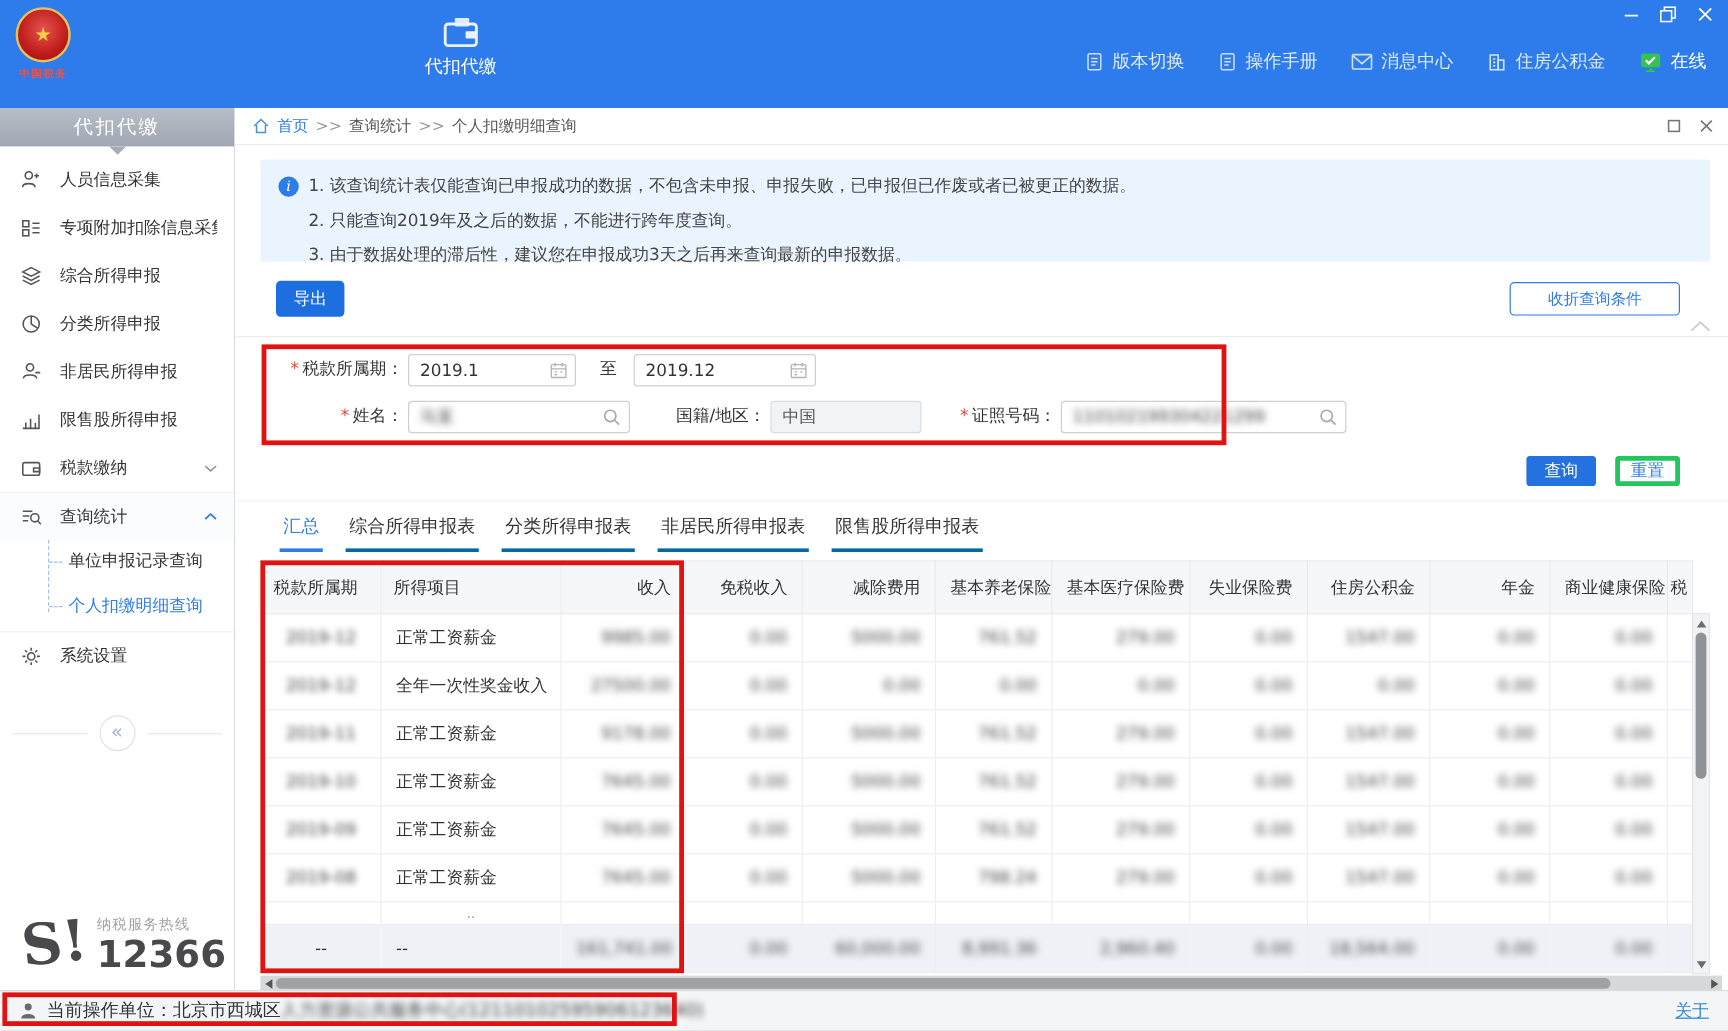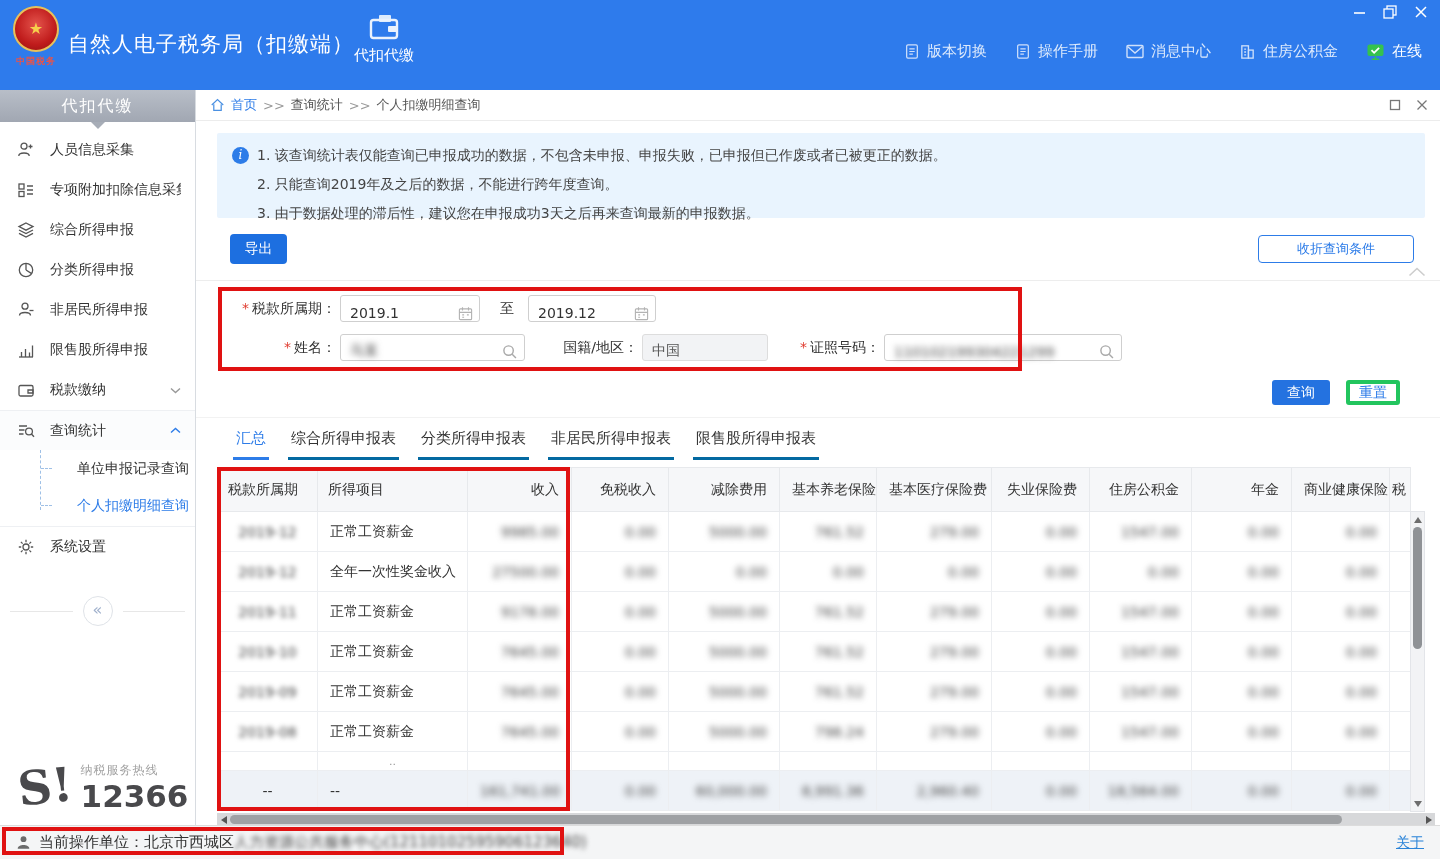--- a/index.html
+++ b/index.html
@@ -33,21 +33,21 @@
   .side-hd::after{content:"";position:absolute;left:50%;top:32px;margin-left:-7px;
                   border:7px solid transparent;border-top-color:#a7adb7}
   .side-menu{position:absolute;top:40px;left:0;right:0}
   .side-item{height:40px;display:flex;align-items:center;padding:0 14px 0 17px;cursor:pointer;
              font-size:14px;color:#333;white-space:nowrap}
   .si-icon{width:20px;margin-right:13px;display:flex;align-items:center;flex:none}
   .si-label{flex:1;overflow:hidden}
   .side-item.group-open{background:#fbfcfd;border-top:1px solid #eef0f3}
   .side-sub{position:relative;border-bottom:1px solid #eef0f3;padding-bottom:2px}
   .side-sub::before{content:"";position:absolute;left:40px;top:0;bottom:16px;border-left:1px dashed #9fc0e6}
-  .sub-item{height:37px;line-height:37px;padding-left:77px;font-size:14px;color:#333;
+  .sub-item{height:37px;line-height:37px;padding-left:57px;font-size:14px;color:#333;
             position:relative;cursor:pointer;white-space:nowrap}
   .sub-item::before{content:"";position:absolute;left:41px;top:18px;width:11px;border-top:1px dashed #9fc0e6}
   .sub-item.active{color:#2d7ce8}
   .collapse-row{position:absolute;top:505px;left:0;right:0;height:32px;display:flex;align-items:center;
                 justify-content:center}
   .collapse-row::before,.collapse-row::after{content:"";flex:1;border-top:1px solid #e7e7e7;margin:0 10px}
   .collapse-btn{width:30px;height:30px;border:1px solid #dfe3e8;border-radius:50%;background:#fff;
                 color:#9fb0cc;text-align:center;line-height:26px;font-size:16px;cursor:pointer;flex:none}
   .hotline{position:absolute;left:18px;top:672px;display:flex;align-items:center;gap:8px}
   .hl-mark{font-size:47px;font-weight:bold;color:#49494c;font-family:"DejaVu Serif","Liberation Serif",serif;
@@ -66,30 +66,30 @@
   .notice{position:absolute;left:21px;top:43px;width:1208px;height:85px;background:#e9f4fe;
           border-radius:2px;padding:8px 16px 0 40px;font-size:14px;color:#444;line-height:29px}
   .notice-i{position:absolute;left:15px;top:14px;width:17px;height:17px;border-radius:50%;background:#2d7ce8;
             color:#fff;font-size:12px;font-style:italic;text-align:center;line-height:17px;
             font-family:"DejaVu Serif","Liberation Serif",serif}
   .notice div{white-space:nowrap;overflow:hidden}
 
   .btn{cursor:pointer;font-family:inherit}
   .btn-export{position:absolute;left:34px;top:144px;width:57px;height:30px;background:#1d6fe0;color:#fff;
               border:none;border-radius:4px;font-size:14px}
-  .btn-collapse{position:absolute;left:1062px;top:145px;width:156px;height:28px;background:#fff;color:#2d7ce8;
+  .btn-collapse{position:absolute;left:1062px;top:145px;width:142px;height:28px;background:#fff;color:#2d7ce8;
                 border:1px solid #2d7ce8;border-radius:4px;font-size:13px}
   .caret-up{position:absolute;left:1212px;top:177px}
   .divider1{position:absolute;left:0;right:0;top:190px;border-top:1px solid #ededed}
   .divider2{position:absolute;left:0;right:0;top:327px;border-top:1px solid #f2f2f2}
 
   .lbl{position:absolute;font-size:14px;color:#333;line-height:27px;text-align:right;white-space:nowrap}
   .req{color:#e03b2f;margin-right:3px}
   .fld{position:absolute;height:27px;border:1px solid #cfcfcf;border-radius:3px;background:#fff;
-       display:flex;align-items:flex-end;padding:0 6px 0 9px;font-size:14px;color:#333;cursor:text}
+       display:flex;align-items:center;padding:0 6px 0 9px;font-size:14px;color:#333;cursor:text}
   .fld .v{flex:1;overflow:hidden;white-space:nowrap;font-weight:500}
   .fld.disabled{background:#f2f3f5;border-color:#ddd;color:#555;cursor:default}
   .fld .ficon{flex:none;display:flex;align-items:center;cursor:pointer}
 
   .btn-query{position:absolute;left:1076px;top:290px;width:58px;height:25px;background:#2472e0;color:#fff;
              border:none;border-radius:3px;font-size:14px}
   .btn-reset{position:absolute;left:1150px;top:290px;width:54px;height:25px;background:#fff;color:#2d7ce8;
              border:4px solid #22c55e;border-radius:3px;font-size:14px}
 
   .tabs{position:absolute;left:37px;top:339px;display:flex;gap:19px;font-size:15px}
@@ -148,21 +148,20 @@
 
 <div class="app">
 
   <div class="hdr">
     <div class="emblem">
       <div class="emblem-c">
         <span class="emblem-star">★</span>
       </div>
       <div class="emblem-txt">中国税务</div>
     </div>
-    <div class="hdr-title">自然人电子税务局（扣缴端）</div>
 
     <div class="module-tab">
       <span>
         <svg width="32" height="28" viewBox="0 0 32 28">
           <rect x="11" y="2" width="12" height="7" rx="1" fill="#dcebfd"></rect>
           <rect x="3" y="7" width="26" height="18" rx="2.5" fill="none" stroke="#eaf2fd" stroke-width="2.4"></rect>
           <rect x="20" y="13" width="9" height="6" rx="1" fill="#eaf2fd"></rect>
         </svg>
       </span>
       <span>代扣代缴</span>
@@ -418,21 +417,21 @@
       <span class="v">2019.1</span>
       <span class="ficon">
         <svg width="15" height="15" viewBox="0 0 16 16" fill="none" stroke="#b3b3b3" stroke-width="1.2">
           <rect x="1.5" y="3" width="13" height="11.5" rx="1"></rect>
             <path d="M4.8 1.3v3.4M11.2 1.3v3.4M1.5 6.8h13"></path>
             <path d="M4.5 9.5h2M4.5 12h2M9.5 9.5h2"></path>
         </svg>
       </span>
     </div>
     <span class="lbl" style="left:296px;top:205px;width:30px;text-align:center">至</span>
-    <div class="fld" style="left:332px;top:205px;width:128px">
+    <div class="fld" style="left:332px;top:205px;width:152px">
       <span class="v">2019.12</span>
       <span class="ficon">
         <svg width="15" height="15" viewBox="0 0 16 16" fill="none" stroke="#b3b3b3" stroke-width="1.2">
           <rect x="1.5" y="3" width="13" height="11.5" rx="1"></rect>
             <path d="M4.8 1.3v3.4M11.2 1.3v3.4M1.5 6.8h13"></path>
             <path d="M4.5 9.5h2M4.5 12h2M9.5 9.5h2"></path>
         </svg>
       </span>
     </div>
 

